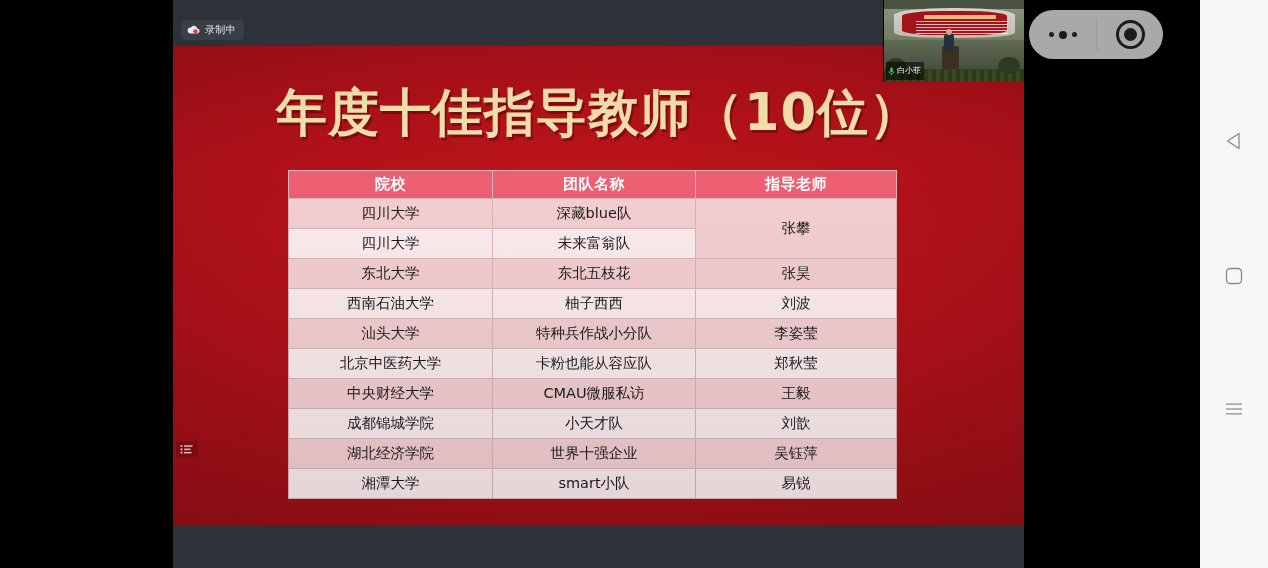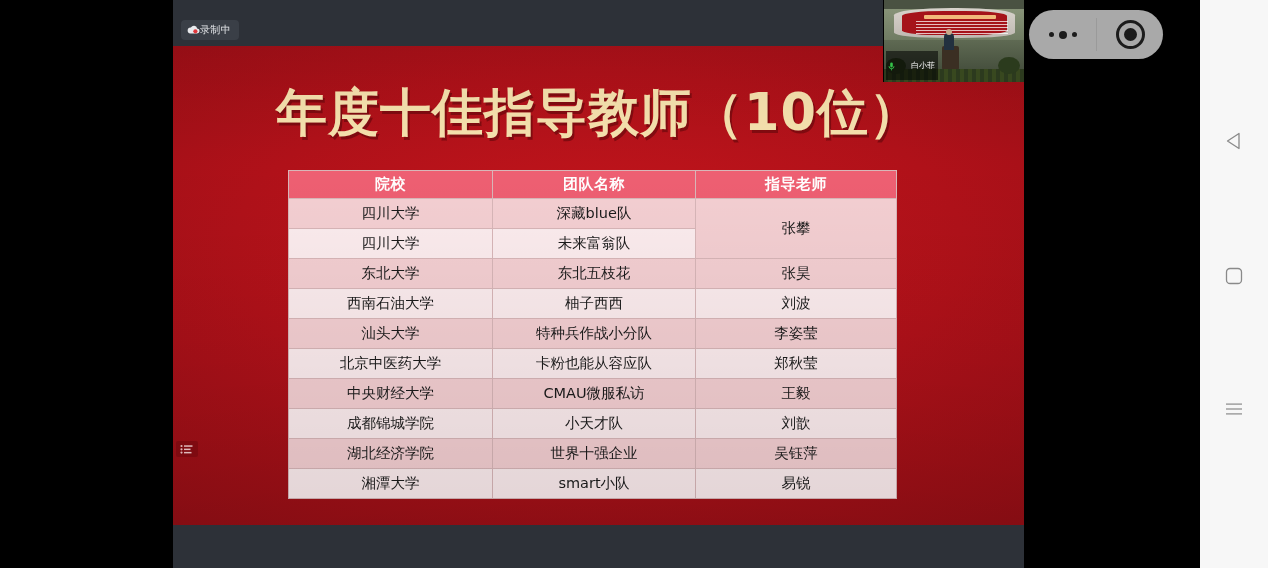--- a/index.html
+++ b/index.html
@@ -30,21 +30,21 @@
   .app-frame { position: absolute; left: 173px; top: 0; width: 851px; height: 568px; background: #2d3138; }
 
   .top-bar {
     position: absolute; left: 0; top: 0; width: 851px; height: 46px;
     background: #2d3138;
   }
   .rec-badge {
     position: absolute; left: 8px; top: 20px;
     height: 20px; padding: 0 8px 0 6px;
     background: #3a3f47; border-radius: 4px;
-    display: flex; align-items: center; 
+    display: flex; align-items: center; gap: 5px;
   }
   .rec-badge .cloud { display: block; }
   .rec-badge .rec-label { color: #e3e5e8; font-size: 10px; line-height: 1; letter-spacing: .3px; }
 
   
   .slide {
     position: absolute; left: 0; top: 46px; width: 851px; height: 479px;
     background:
       radial-gradient(ellipse 95% 80% at 50% 42%, #c4151c 0%, #b01119 45%, #8d0d14 100%);
     overflow: hidden;
@@ -132,22 +132,22 @@
   .sv-screen-ttl { position: absolute; left: 22px; top: 4px; width: 72px; height: 4px; background: rgba(255,215,140,.85); border-radius: 1px; }
   .sv-floor { position: absolute; left: 0; top: 40px; width: 141px; height: 42px; background: linear-gradient(180deg,#5f6a53 0%, #3c4535 100%); }
   .sv-hedge { position: absolute; left: 0; bottom: 0; width: 141px; height: 13px;
     background: repeating-linear-gradient(90deg,#2c3a1e 0 4px, #38481f 4px 8px); }
   .sv-bush-l { position: absolute; left: 2px; bottom: 8px; width: 20px; height: 16px; background: #2a3a1c; border-radius: 50%; }
   .sv-bush-r { position: absolute; right: 4px; bottom: 8px; width: 22px; height: 17px; background: #2b3b1d; border-radius: 50%; }
   .sv-podium { position: absolute; left: 58px; top: 46px; width: 17px; height: 24px; background: #3b2f23; border-radius: 2px; }
   .sv-person { position: absolute; left: 60px; top: 33px; width: 10px; height: 17px; background: #22303f; border-radius: 4px 4px 0 0; }
   .sv-head { position: absolute; left: 62px; top: 29px; width: 6px; height: 6px; background: #c9a98b; border-radius: 50%; }
   .sv-namebar {
-    position: absolute; left: 2px; bottom: 2px; height: 29px;
-    display: flex; align-items: center; gap: 16px;
+    position: absolute; left: 2px; bottom: 2px; height: 18px;
+    display: flex; align-items: center; gap: 2px;
     background: rgba(0,0,0,.55); border-radius: 0; padding: 0 3px 0 2px;
   }
   .sv-name { color: #fff; font-size: 8px; line-height: 1; white-space: nowrap; }
 
   
   .bottom-bar {
     position: absolute; left: 0; top: 525px; width: 851px; height: 43px;
     background: #2d3138;
   }
   .share-status {

